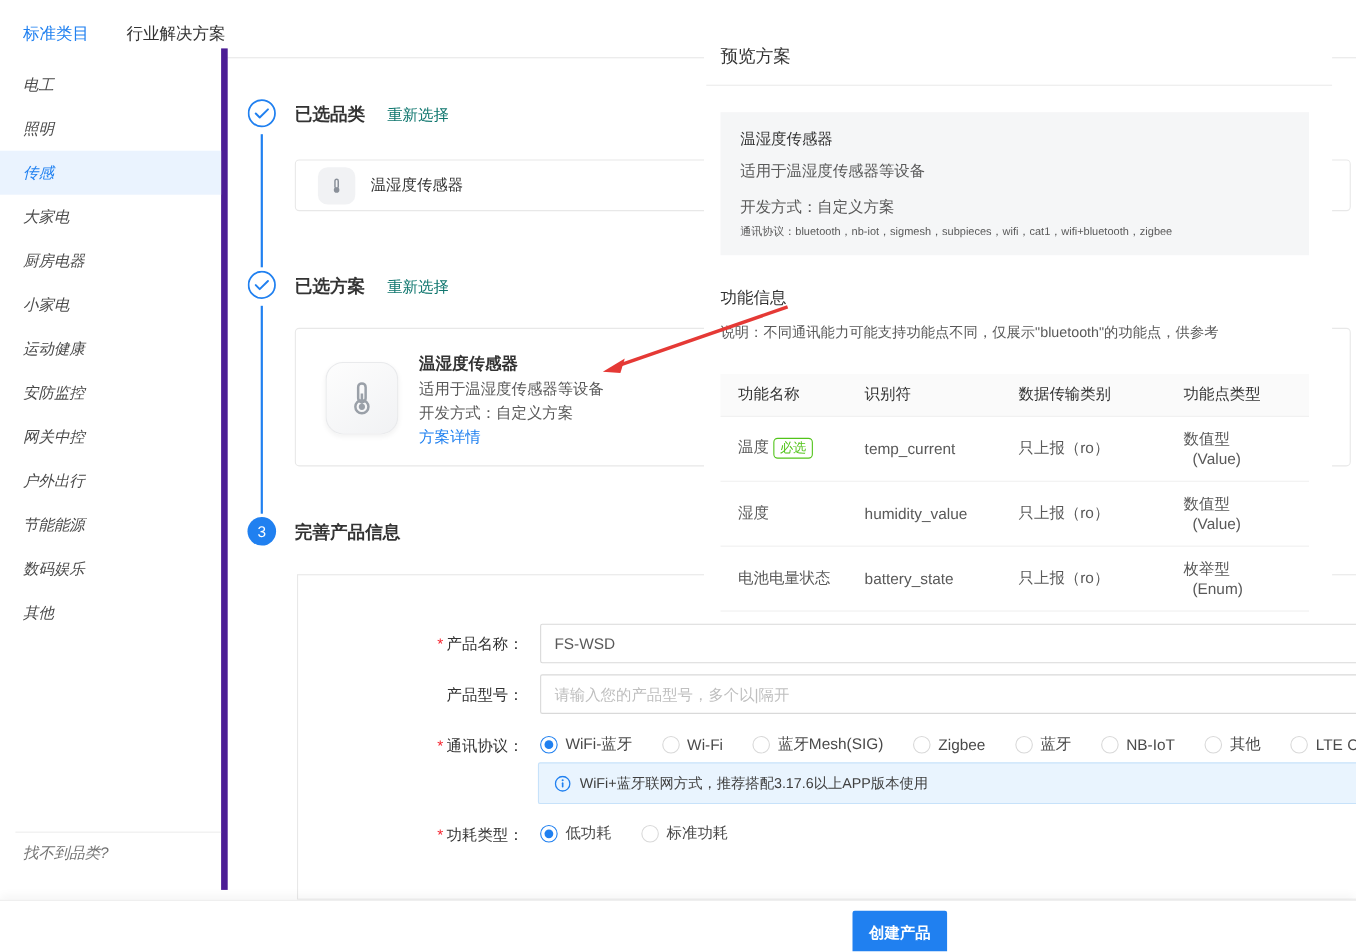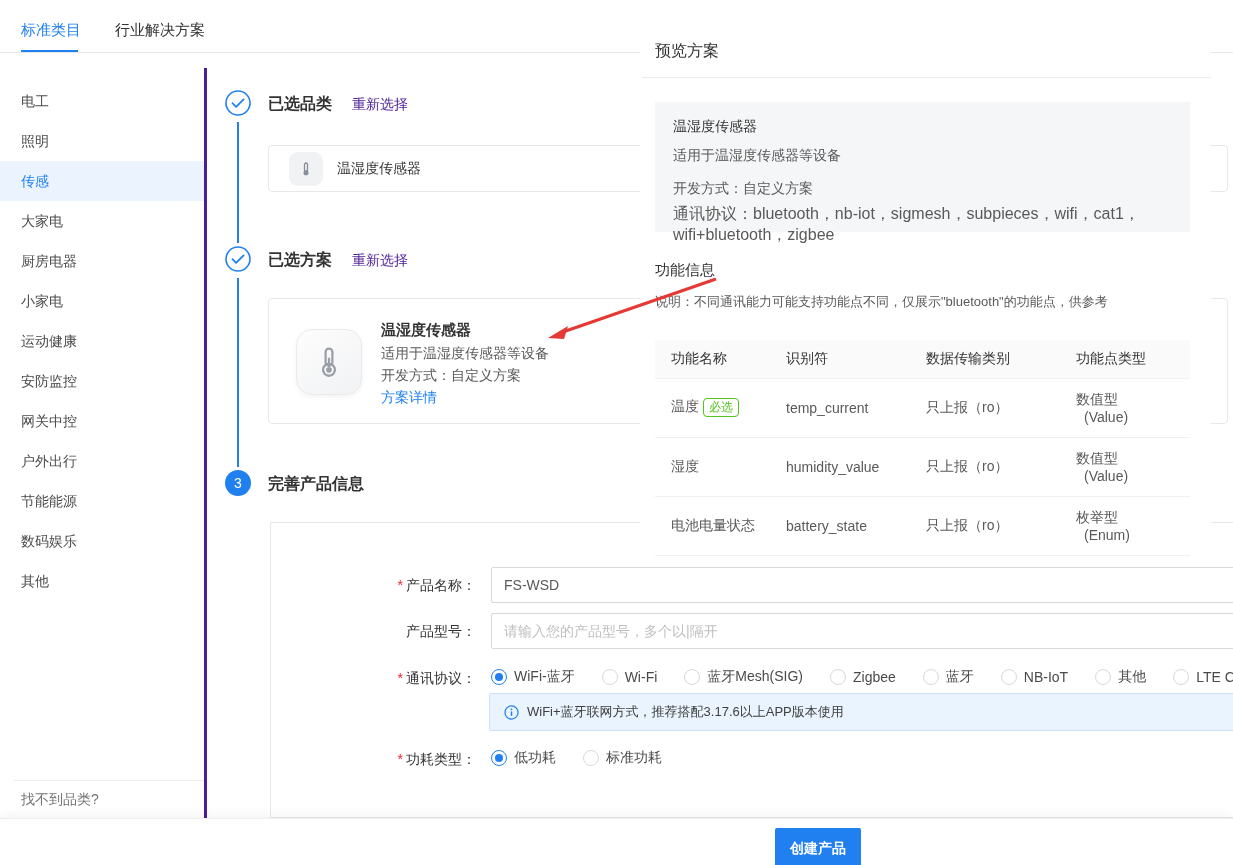--- a/index.html
+++ b/index.html
@@ -9,30 +9,30 @@
 
   
   .tabs-divider { position:absolute; left:0; top:52px; width:1233px; height:1px; background:#e8e8e8; }
   .tab { position:absolute; top:21px; font-size:15px; color:#333; cursor:pointer; }
   .tab.active { color:#2080f0; }
   .tab1 { left:21px; }
   .tab2 { left:115px; }
   .tab-underline { position:absolute; left:21px; top:50px; width:57px; height:3px; background:#2080f0; }
 
   
-  .sidebar { position:absolute; left:0; top:68px; width:207px; height:765px; border-right:3px solid #4c1d95; background:#fff; }
+  .sidebar { position:absolute; left:0; top:44px; width:207px; height:765px; border-right:6px solid #4c1d95; background:#fff;font-style:italic; }
   .side-item { position:relative; height:40px; line-height:40px; padding-left:21px; font-size:14px; color:#4a4a4a; cursor:pointer; }
   .side-item.active { background:#eaf3fe; color:#2080f0; }
   .side-footer-divider { position:absolute; left:14px; right:0; top:712px; height:1px; background:#ededed; }
   .side-footer { position:absolute; left:21px; top:723px; font-size:14px; color:#737373; cursor:pointer; }
 
   
   .step-icon { position:absolute; width:26px; height:26px; }
   .step-title { position:absolute; font-size:16px; font-weight:bold; color:#333; }
-  .step-link { position:absolute; font-size:14px; color:#4c1d95; cursor:pointer; }
+  .step-link { position:absolute; font-size:14px; color:#0f766e; cursor:pointer; }
   .connector { position:absolute; left:237px; width:2px; background:#2080f0; }
   .step-num { position:absolute; left:225px; width:26px; height:26px; border-radius:50%; background:#2080f0; color:#fff; font-size:14px; text-align:center; line-height:26px; }
 
   
   .card1 { position:absolute; left:268px; top:145px; width:960px; height:47px; border:1px solid #e8e8e8; border-radius:4px; background:#fff; display:flex; align-items:center; cursor:pointer; }
   .card1 .mini-icon { width:34px; height:34px; margin-left:20px; border-radius:9px; background:#f1f2f4; display:flex; align-items:center; justify-content:center; }
   .card1 .label { margin-left:14px; font-size:14px; color:#333; }
 
   .card2 { position:absolute; left:268px; top:298px; width:960px; height:126px; border:1px solid #e8e8e8; border-radius:4px; background:#fff; }
   .card2 .big-icon { position:absolute; left:27px; top:30px; width:66px; height:66px; border-radius:16px; background:linear-gradient(145deg,#fdfdfd,#f1f2f4); border:1px solid #e9eaec; box-shadow:0 2px 5px rgba(0,0,0,0.05); display:flex; align-items:center; justify-content:center; }
@@ -61,21 +61,21 @@
   .create-btn { position:absolute; left:775px; top:9px; width:86px; height:42px; background:#2080f0; border:none; border-radius:2px; color:#fff; font-size:14px; font-weight:bold; cursor:pointer; font-family:"Liberation Sans","DejaVu Sans",sans-serif; }
 
   
   .panel { position:absolute; left:640px; top:0; width:571px; height:560px; background:#fff; }
   .panel-title { position:absolute; left:15px; top:41px; font-size:16px; color:#333; font-weight:500; }
   .panel-divider { position:absolute; left:2px; top:77px; width:569px; height:1px; background:#ececec; }
   .summary-box { position:absolute; left:15px; top:102px; width:535px; height:130px; background:#f5f6f7; padding:16px 18px; }
   .s-name { font-size:14px; color:#333; font-weight:500; }
   .s-desc { font-size:14px; color:#595959; margin-top:11px; }
   .s-dev  { font-size:14px; color:#595959; margin-top:15px; }
-  .s-proto{ font-size:16px; color:#595959; margin-top:6px; }
+  .s-proto{ font-size:10px; color:#595959; margin-top:6px; }
   .fn-heading { position:absolute; left:15px; top:261px; font-size:15px; color:#333; font-weight:500; }
   .fn-note { position:absolute; left:15px; top:293px; font-size:13px; color:#595959; }
 
   .fn-table { position:absolute; left:15px; top:340px; width:535px; border-collapse:collapse; table-layout:fixed; }
   .fn-table th { background:#fafafa; font-size:14px; color:#333; font-weight:500; text-align:left; height:38px; padding:0 8px 0 16px; }
   .fn-table td { font-size:14px; color:#595959; border-top:1px solid #f0f0f0; padding:12px 8px 12px 16px; vertical-align:middle; }
   .fn-table tr.last td { border-bottom:1px solid #f0f0f0; }
   .col1{width:115px;} .col2{width:140px;} .col3{width:150px;} .col4{width:130px;}
   .badge { display:inline-block; margin-left:4px; font-size:12px; color:#52c41a; border:1px solid #52c41a; border-radius:4px; padding:0 5px; line-height:17px; background:#fff; }
   .type2 { padding-left:8px; }

